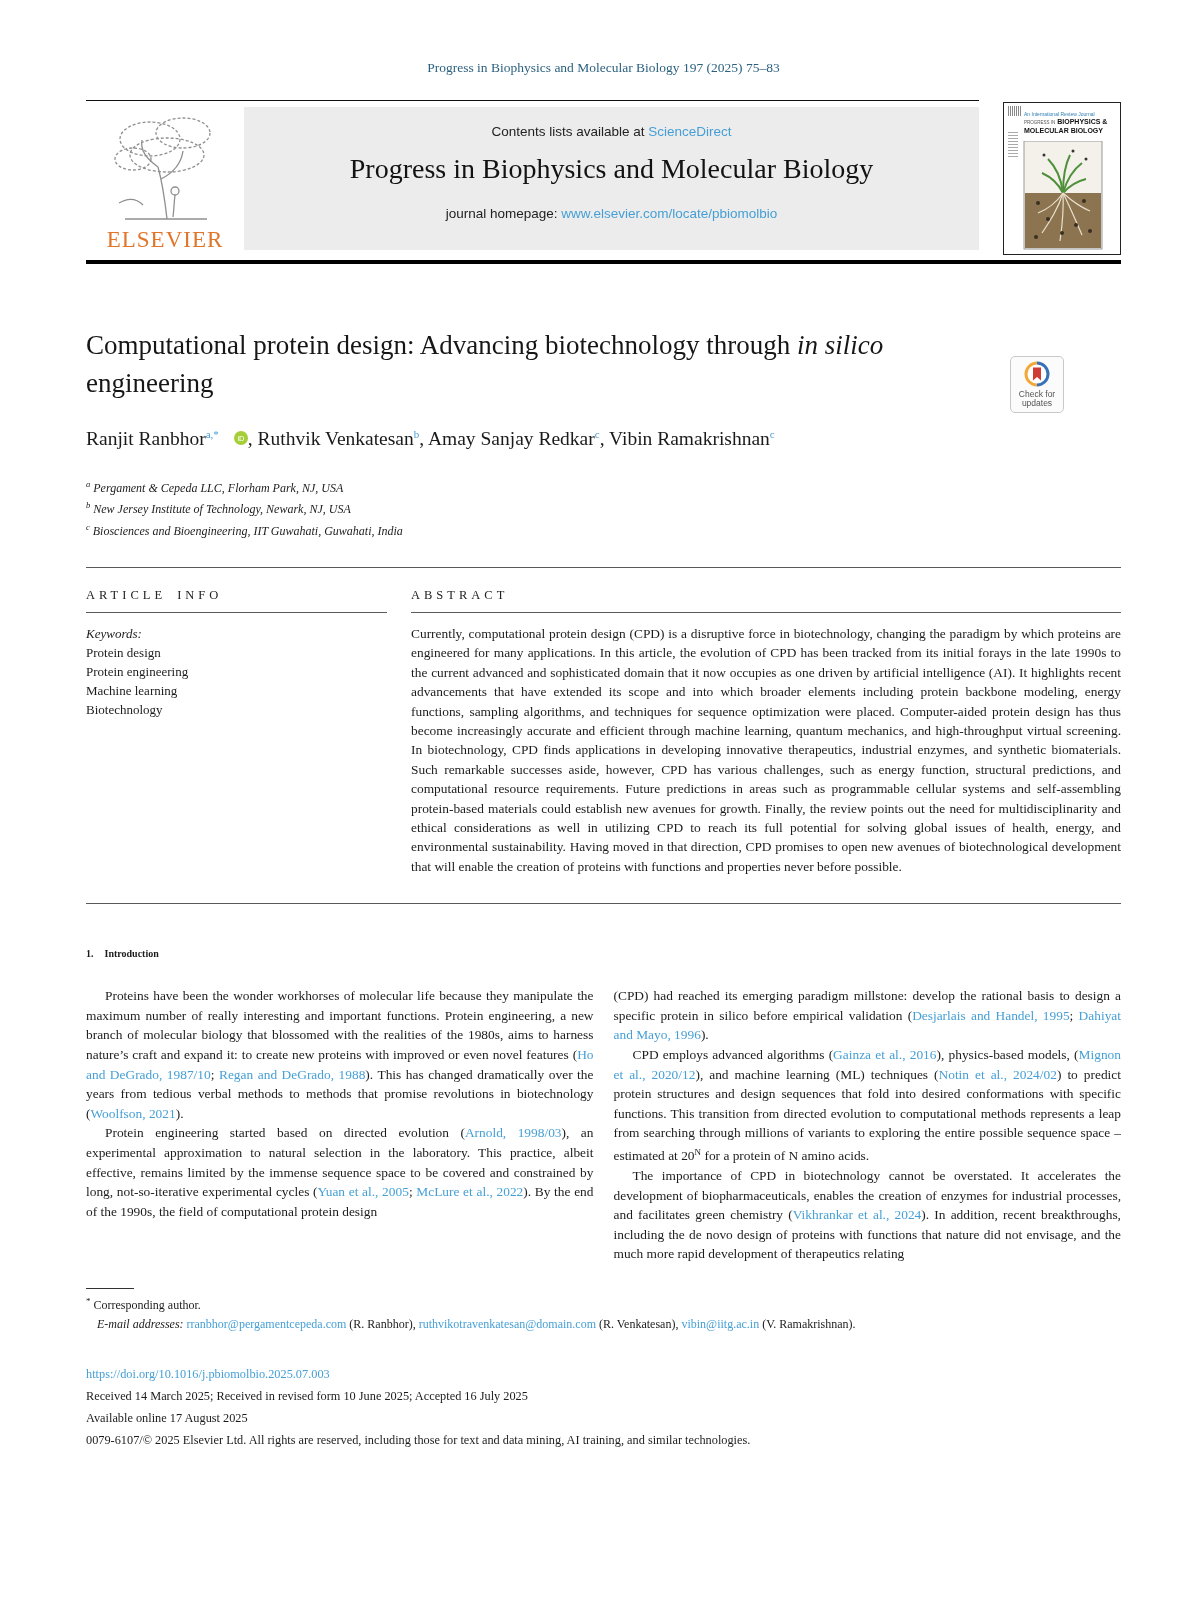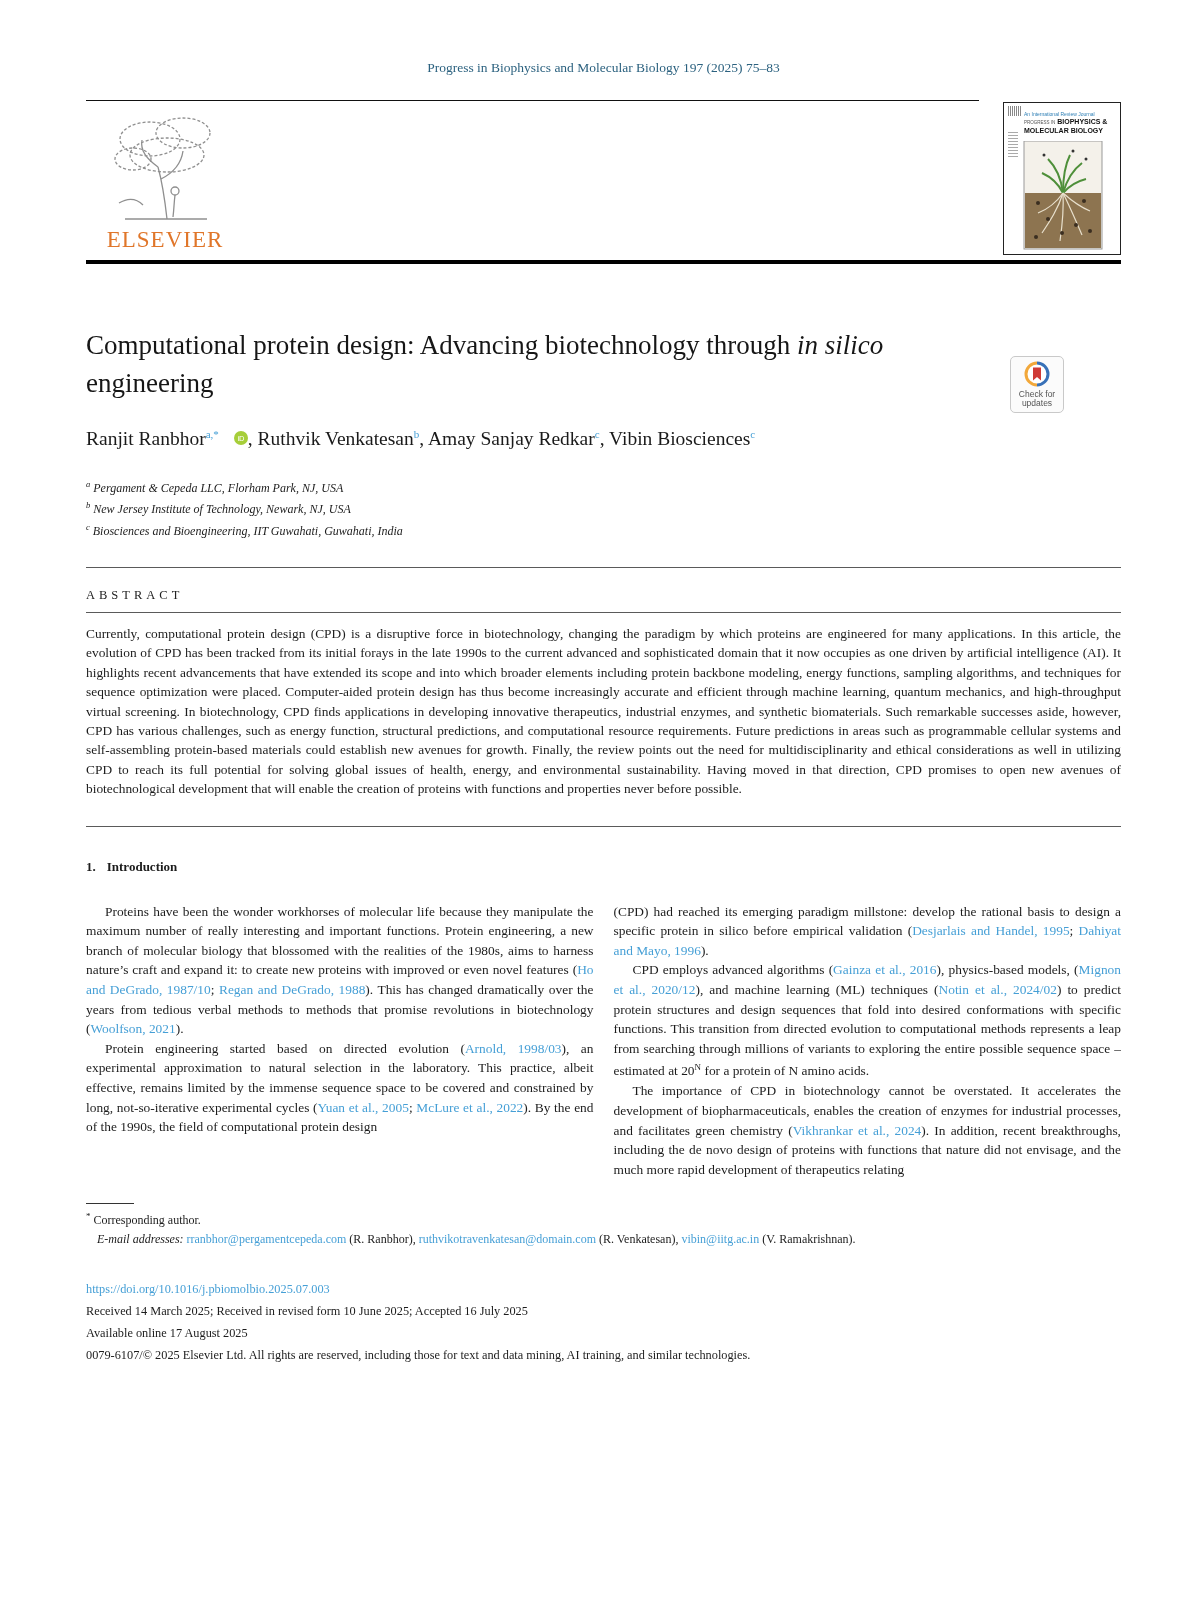--- a/index.html
+++ b/index.html
@@ -50,21 +50,21 @@
   hr{border:none;}
   .rule-full{border-top:1.5px solid #5a5a5a; margin-top:27px;}
   .meta-row{display:flex;}
   .info-col{width:301px; margin-right:24px;}
   .abs-col{flex:1;}
   .sec-head{margin-top:20px; font-size:12.5px; letter-spacing:4px; word-spacing:4px; color:#222;}
   .rule-sub{border-top:1.5px solid #5a5a5a; margin-top:9px;}
   .kw{margin-top:11px; font-size:13px; line-height:19px;}
   .kw-label{font-style:italic;}
   .abstract{margin-top:11px; font-size:13.4px; line-height:19.4px; text-align:justify;}
-  .intro-head{margin-top:32px; font-size:13px; font-weight:bold;}
+  .intro-head{margin-top:44px; font-size:10px; font-weight:bold;}
   .ih-t{margin-left:11px;}
   .cols{display:flex; gap:20px; margin-top:27px;}
   .col{flex:1;}
   .col p{font-size:13.4px; line-height:19.6px; text-align:justify; margin:0;}
   .col p.ind{text-indent:19px;}
   .col sup{font-size:9px;}
   .footnote{margin-top:24px;}
   .fn-rule{width:48px; border-top:1px solid #333;}
   .fn1{margin-top:7px; font-size:12px;}
   .fn1 sup{font-size:9px;}
@@ -92,20 +92,29 @@
             <path d="M63 60 C52 52 45 44 47 33"></path>
             <path d="M66 72 C78 66 86 58 88 44"></path>
             <path d="M30 112 H112"></path>
             <circle cx="80" cy="84" r="4"></circle>
             <path d="M80 88 C79 96 79 102 78 110"></path>
             <path d="M24 96 C34 90 42 92 48 98"></path>
           </g>
         </svg>
         <div class="elsevier-word">ELSEVIER</div>
       </div>
+      <div class="gray-box">
+        <div class="contents-line">
+          <span>Contents lists available at </span><span class="lnk">ScienceDirect</span>
+        </div>
+        <div class="journal-title">Progress in Biophysics and Molecular Biology</div>
+        <div class="homepage-line">
+          <span>journal homepage: </span><span class="lnk">www.elsevier.com/locate/pbiomolbio</span>
+        </div>
+      </div>
     </div>
     <div class="cover">
       <div class="cov-barcode"></div>
       <div class="cov-side"></div>
       <div class="cov-tag">An International Review Journal</div>
       <div class="cov-t">
         <span class="cov-pre">PROGRESS IN</span>
         <b>BIOPHYSICS &amp;</b><br>
         <b>MOLECULAR BIOLOGY</b>
       </div>
@@ -160,33 +169,44 @@
 
     <h1 class="title"><span>Computational protein design: Advancing biotechnology through </span><span class="it">in silico</span><span> engineering</span></h1>
 
     <div class="authors">
       <span><span>Ranjit Ranbhor</span><sup>a,*</sup><span class="orcid"><svg width="14" height="14" viewBox="0 0 14 14">
               <circle cx="7" cy="7" r="7" fill="var(--orcid)"></circle>
               <text x="7" y="9.8" font-size="7.5" text-anchor="middle" fill="#fff" font-family="Liberation Sans, sans-serif">iD</text>
             </svg></span><span>, </span></span>
       <span><span>Ruthvik Venkatesan</span><sup>b</sup><span>, </span></span>
       <span><span>Amay Sanjay Redkar</span><sup>c</sup><span>, </span></span>
-      <span><span>Vibin Biosciences</span><sup>c</sup></span>
+      <span><span>Vibin Ramakrishnan</span><sup>c</sup></span>
     </div>
 
     <div class="affils">
       <div><sup>a</sup><span>Pergament &amp; Cepeda LLC, Florham Park, NJ, USA</span></div>
       <div><sup>b</sup><span>New Jersey Institute of Technology, Newark, NJ, USA</span></div>
       <div><sup>c</sup><span>Biosciences and Bioengineering, IIT Guwahati, Guwahati, India</span></div>
     </div>
   </div>
 
   <hr class="rule-full">
 
   <div class="meta-row">
+    <div class="info-col">
+      <div class="sec-head">ARTICLE INFO</div>
+      <hr class="rule-sub">
+      <div class="kw">
+        <div class="kw-label">Keywords:</div>
+        <div>Protein design</div>
+        <div>Protein engineering</div>
+        <div>Machine learning</div>
+        <div>Biotechnology</div>
+      </div>
+    </div>
     <div class="abs-col">
       <div class="sec-head">ABSTRACT</div>
       <hr class="rule-sub">
       <p class="abstract">Currently, computational protein design (CPD) is a disruptive force in biotechnology, changing the paradigm by which proteins are engineered for many applications. In this article, the evolution of CPD has been tracked from its initial forays in the late 1990s to the current advanced and sophisticated domain that it now occupies as one driven by artificial intelligence (AI). It highlights recent advancements that have extended its scope and into which broader elements including protein backbone modeling, energy functions, sampling algorithms, and techniques for sequence optimization were placed. Computer-aided protein design has thus become increasingly accurate and efficient through machine learning, quantum mechanics, and high-throughput virtual screening. In biotechnology, CPD finds applications in developing innovative therapeutics, industrial enzymes, and synthetic biomaterials. Such remarkable successes aside, however, CPD has various challenges, such as energy function, structural predictions, and computational resource requirements. Future predictions in areas such as programmable cellular systems and self-assembling protein-based materials could establish new avenues for growth. Finally, the review points out the need for multidisciplinarity and ethical considerations as well in utilizing CPD to reach its full potential for solving global issues of health, energy, and environmental sustainability. Having moved in that direction, CPD promises to open new avenues of biotechnological development that will enable the creation of proteins with functions and properties never before possible.</p>
     </div>
   </div>
 
   <hr class="rule-full">
 
   <div class="intro-head">

